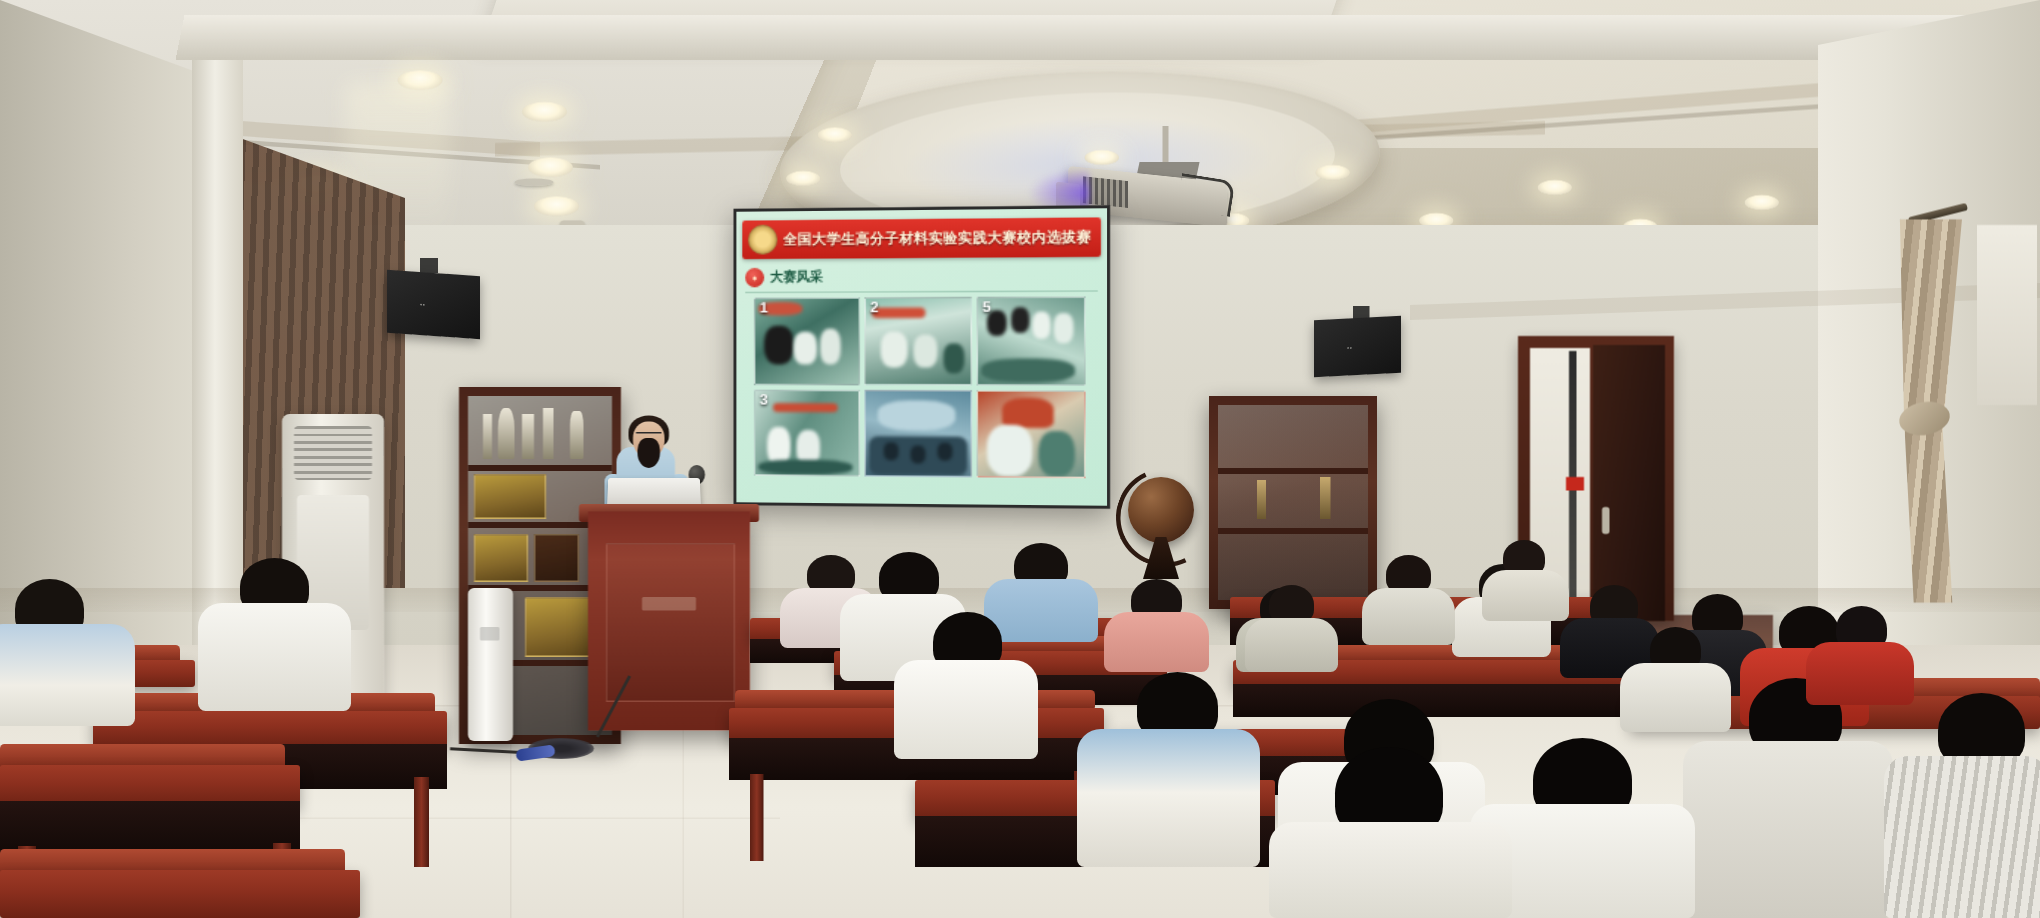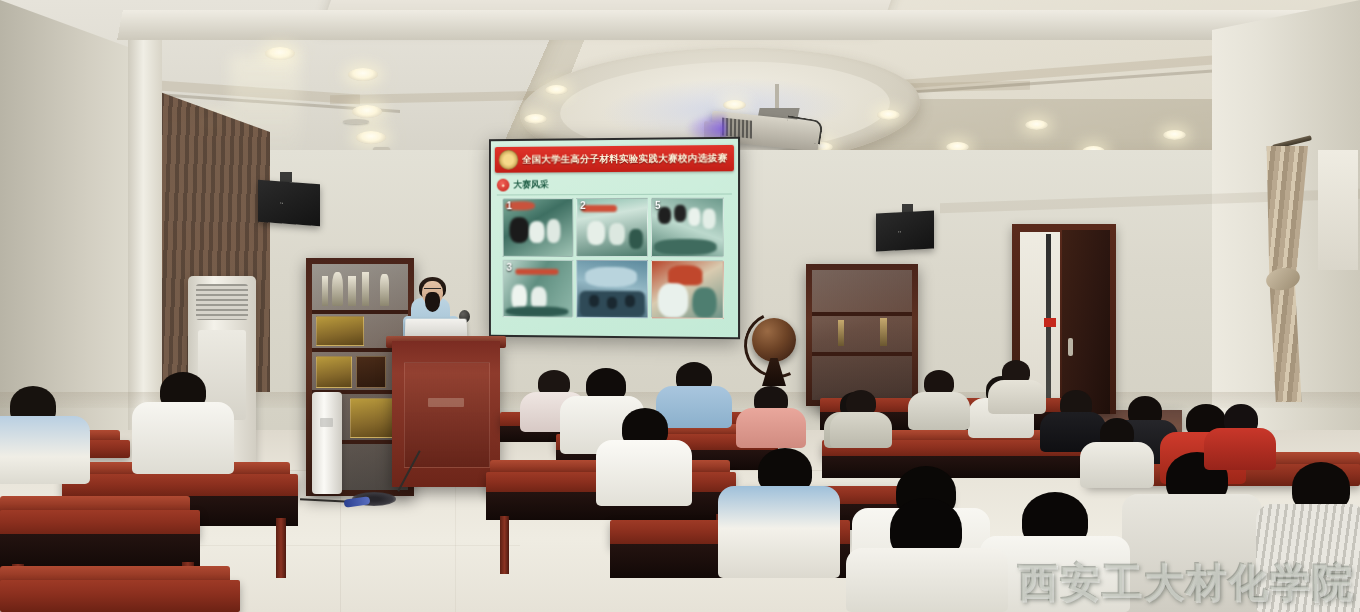--- a/index.html
+++ b/index.html
@@ -808,14 +808,13 @@
   <div class="person">
     <div class="hair" style="left:890px;top:498px;width:72px;height:62px;background:#090706;"></div>
     <div class="torso" style="left:846px;top:548px;width:162px;height:64px;background:linear-gradient(180deg,#f4f2ec,#dcdad0);"></div>
   </div>
 
   <div class="person">
     <div class="hair" style="left:1224px;top:404px;width:34px;height:30px;background:#151010;"></div>
     <div class="torso" style="left:1204px;top:428px;width:72px;height:42px;background:linear-gradient(180deg,#c9372a,#97241a);"></div>
   </div>
 
-  <div class="watermark">西安工大材化学院</div>
 </div>
 
 </body></html>

